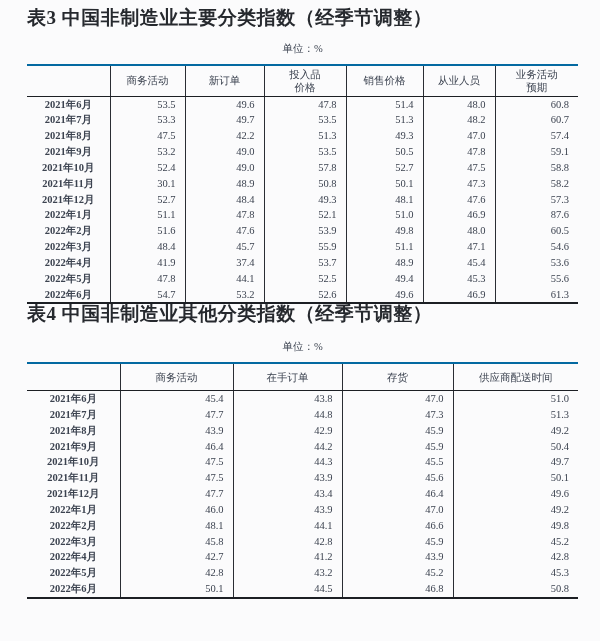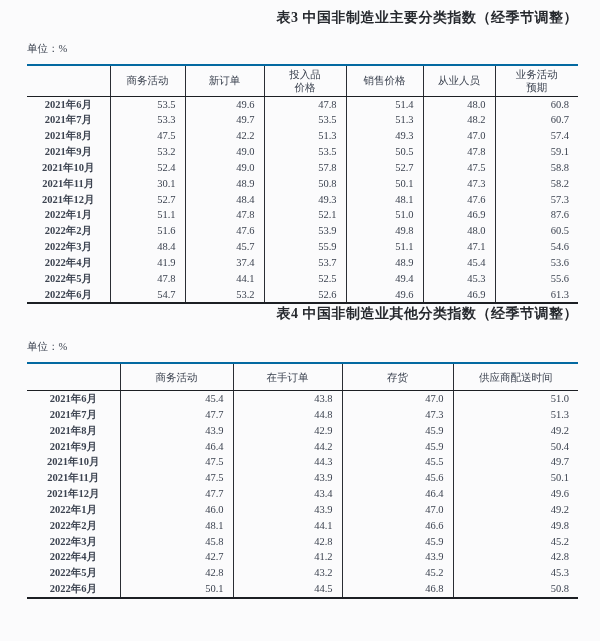--- a/index.html
+++ b/index.html
@@ -5,27 +5,27 @@
   * { margin: 0; padding: 0; box-sizing: border-box; }
   html, body {
     width: 600px; height: 641px;
     background: #fbfbfc;
     font-family: "Liberation Serif", "DejaVu Serif", serif;
     color: #3c4350;
     overflow: hidden;
   }
   .page { width: 600px; height: 641px; padding: 0 22px 0 27px; }
   .tbl-title {
-    font-size: 14px; font-weight: bold; text-align: right;
+    font-size: 19px; font-weight: bold; text-align: left;
     color: #26292e; letter-spacing: 0.5px; line-height: 20px;
   }
   .sec1 .tbl-title { margin-top: 8px; }
   .sec2 .tbl-title { }
   .unit {
-    font-size: 10.5px; text-align: left; color: #3c4350;
+    font-size: 10.5px; text-align: center; color: #3c4350;
     line-height: 13px; margin-top: 14px; margin-bottom: 0; font-family: Liberation Serif, serif;
   }
   .sec2 .unit { margin-top: 16px; }
   table {
     width: 551px; border-collapse: collapse; table-layout: fixed;
     margin-top: 9px;
     border-top: 2px solid #0369a1;
     border-bottom: 2px solid #1c1f24;
     font-size: 10.5px;
   }

